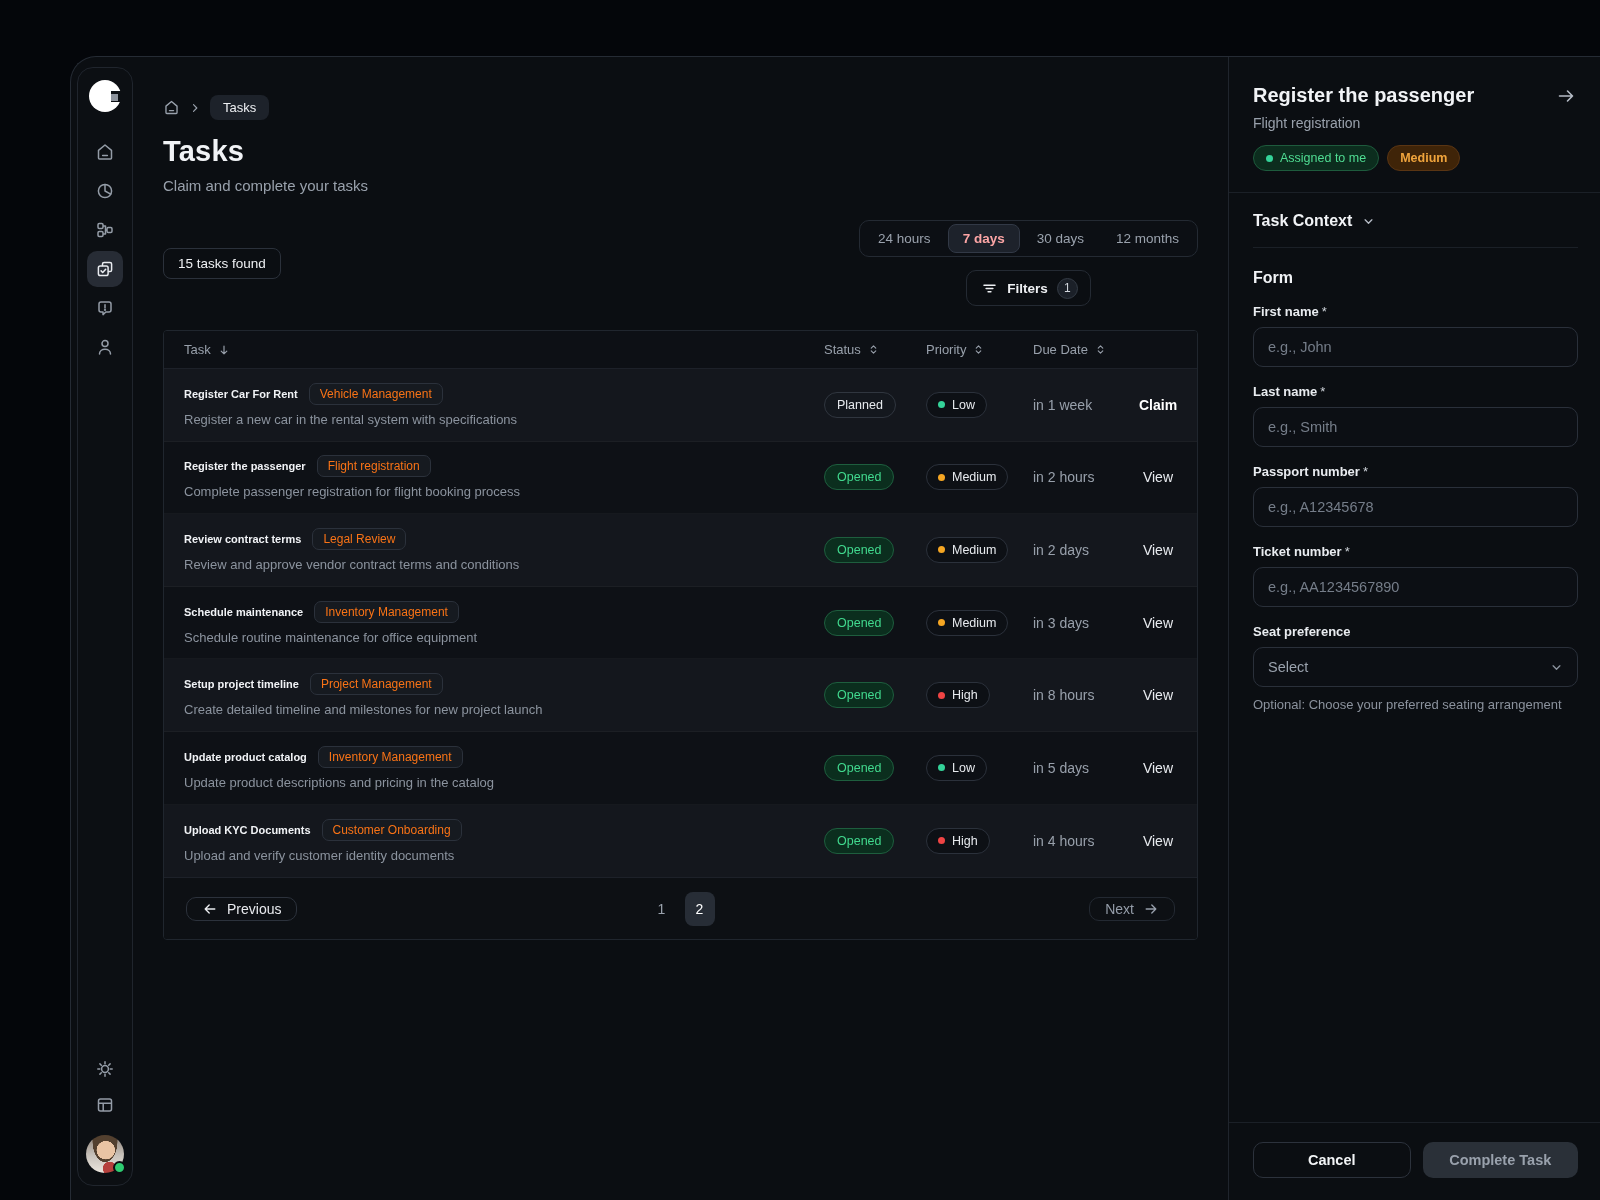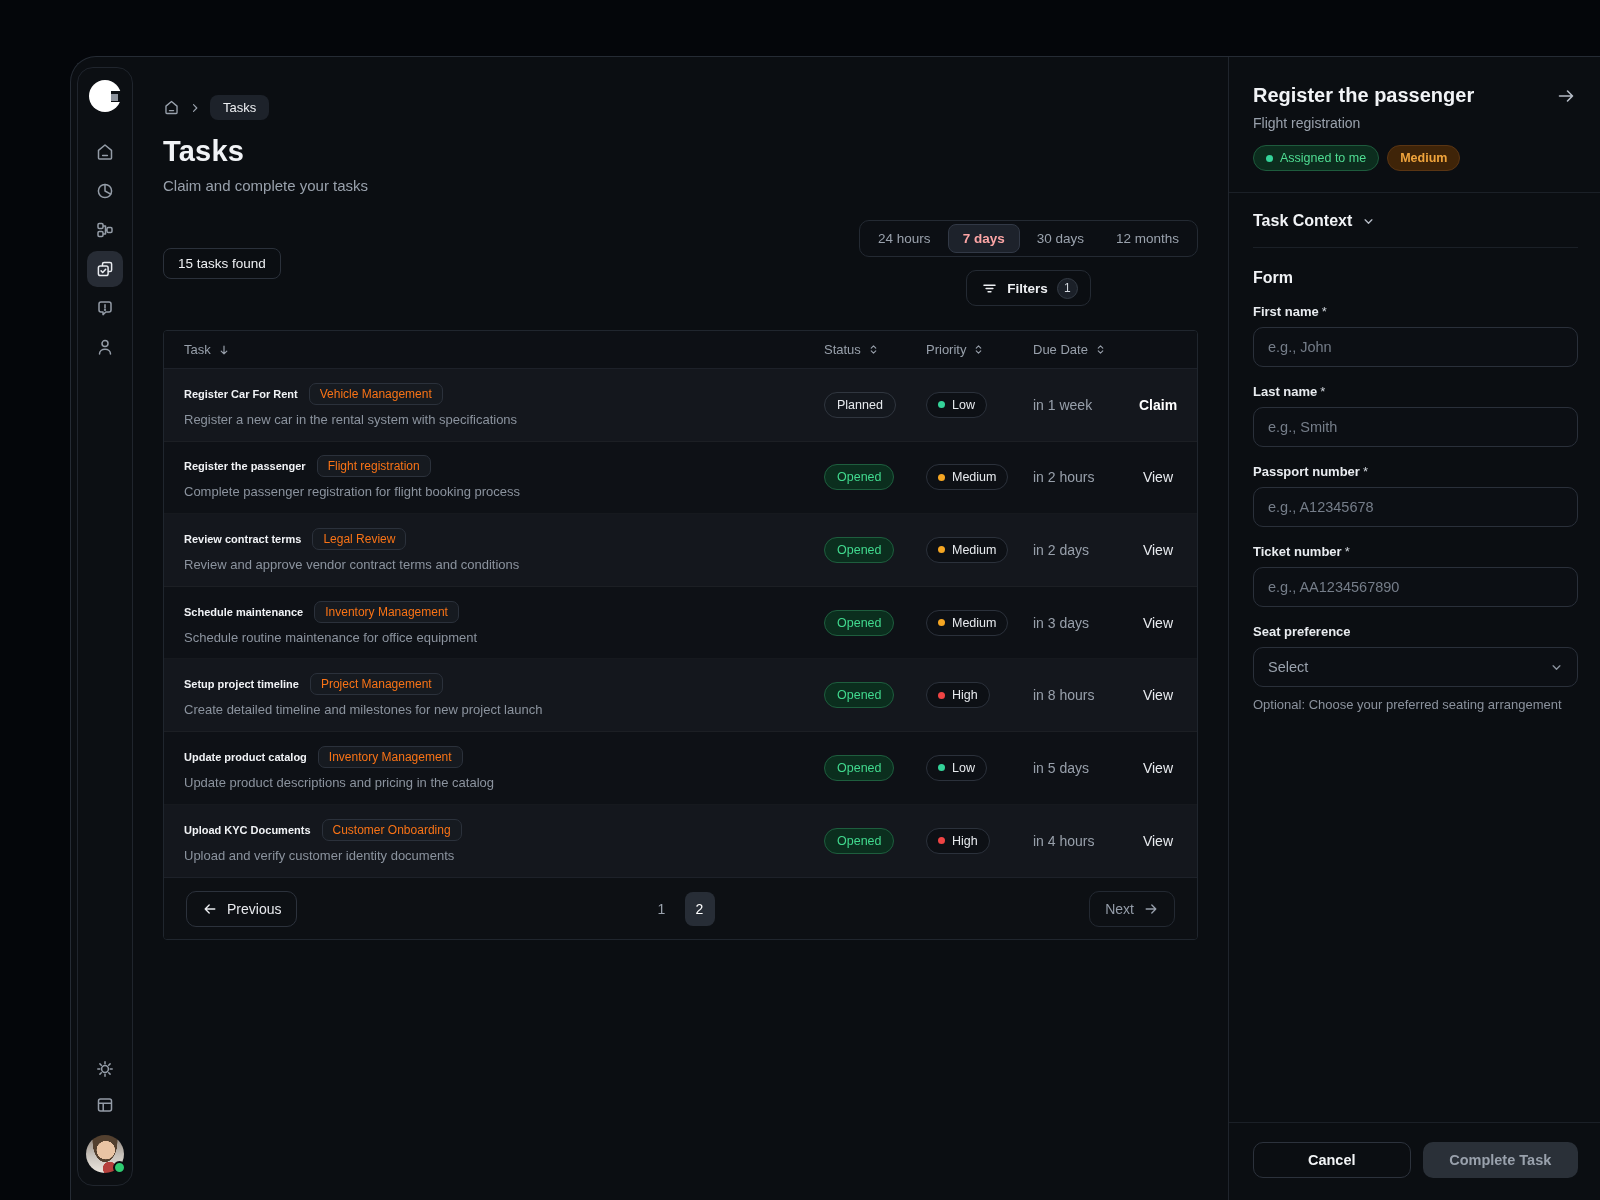--- a/index.html
+++ b/index.html
@@ -146,21 +146,21 @@
     background:none; border:none; color:#e8ebef; font-size:14px; cursor:pointer;
     font-family:"Liberation Sans", sans-serif; padding:0;
   }
   .row-action.primary { font-weight:700; color:#ffffff; }
 
   .pagination {
     height:62px; background:#0d1014; border-top:1px solid #1d2129;
     display:flex; align-items:center; padding:0 22px; position:relative;
   }
   .page-btn {
-    height:36px; display:flex; align-items:center; gap:9px; padding:0 15px;
+    height:24px; display:flex; align-items:center; gap:9px; padding:0 15px;
     border:1px solid #2c323c; border-radius:10px; background:transparent; cursor:pointer;
     color:#e8eaee; font-size:14px; font-weight:500; font-family:"Liberation Sans", sans-serif;
   }
   .page-btn.next { margin-left:auto; color:#959da9; border-color:#232932; }
   .page-numbers {
     position:absolute; left:50%; transform:translateX(-50%);
     display:flex; align-items:center; gap:8px;
   }
   .page-num {
     min-width:30px; height:34px; border-radius:8px; border:none; background:transparent;

